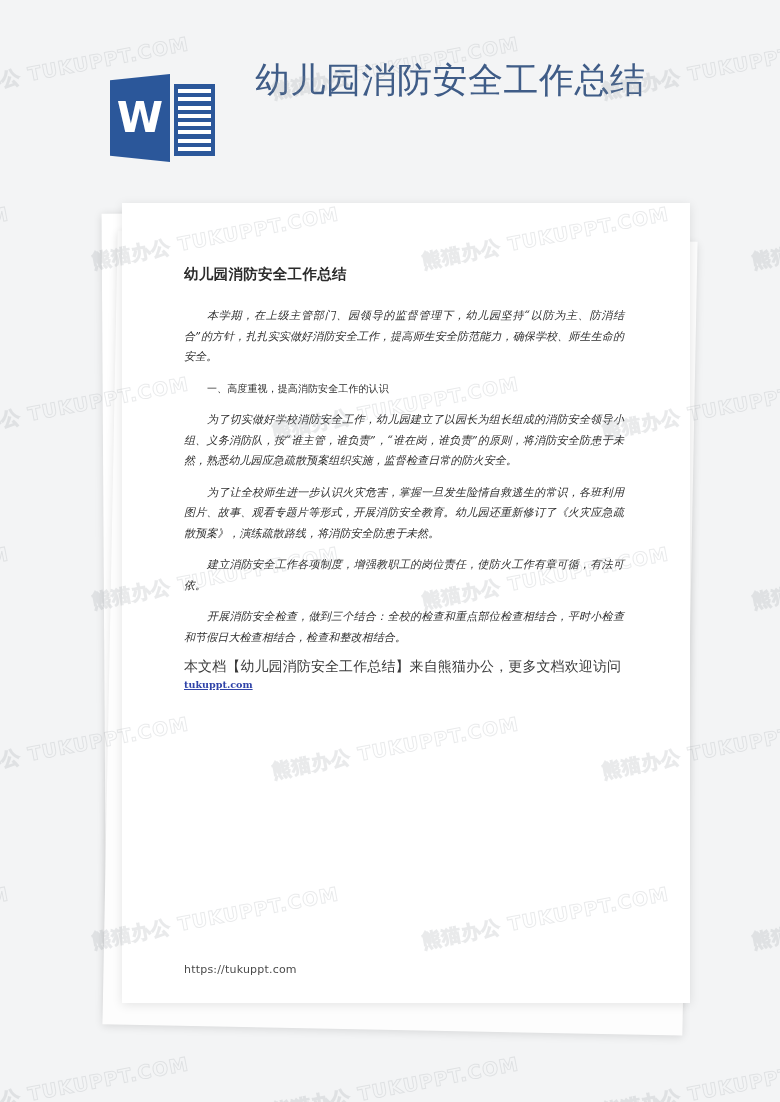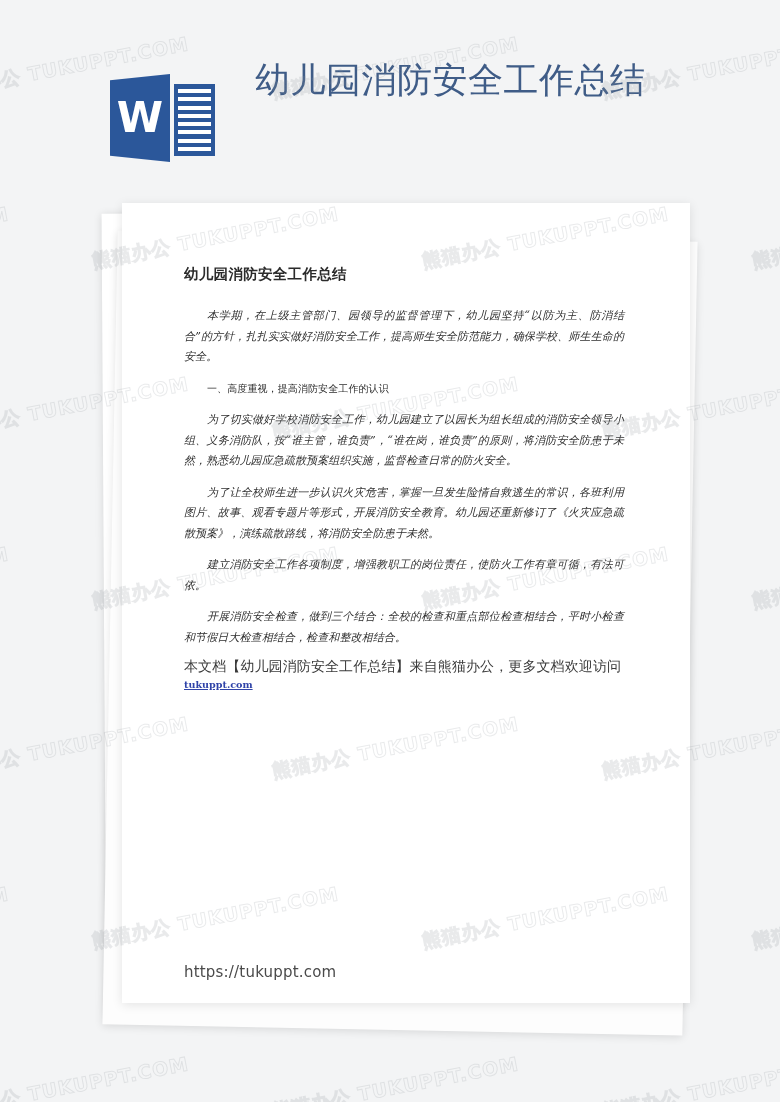--- a/index.html
+++ b/index.html
@@ -193,21 +193,21 @@
     text-decoration: underline;
     display: inline-block;
     margin-top: 2px;
     font-weight: 600;
   }
   .doc-bottom-url {
     position: absolute;
     left: 62px;
     top: 760px;
     font-family: "DejaVu Sans", sans-serif;
-    font-size: 15px;
+    font-size: 11px;
     color: #4a4a4a;
     letter-spacing: 0.2px;
   }
 </style>
 </head>
 <body>
 
 <div class="paper-stack">
   <div class="sheet-back-b"></div>
   <div class="sheet-back-a"></div>

